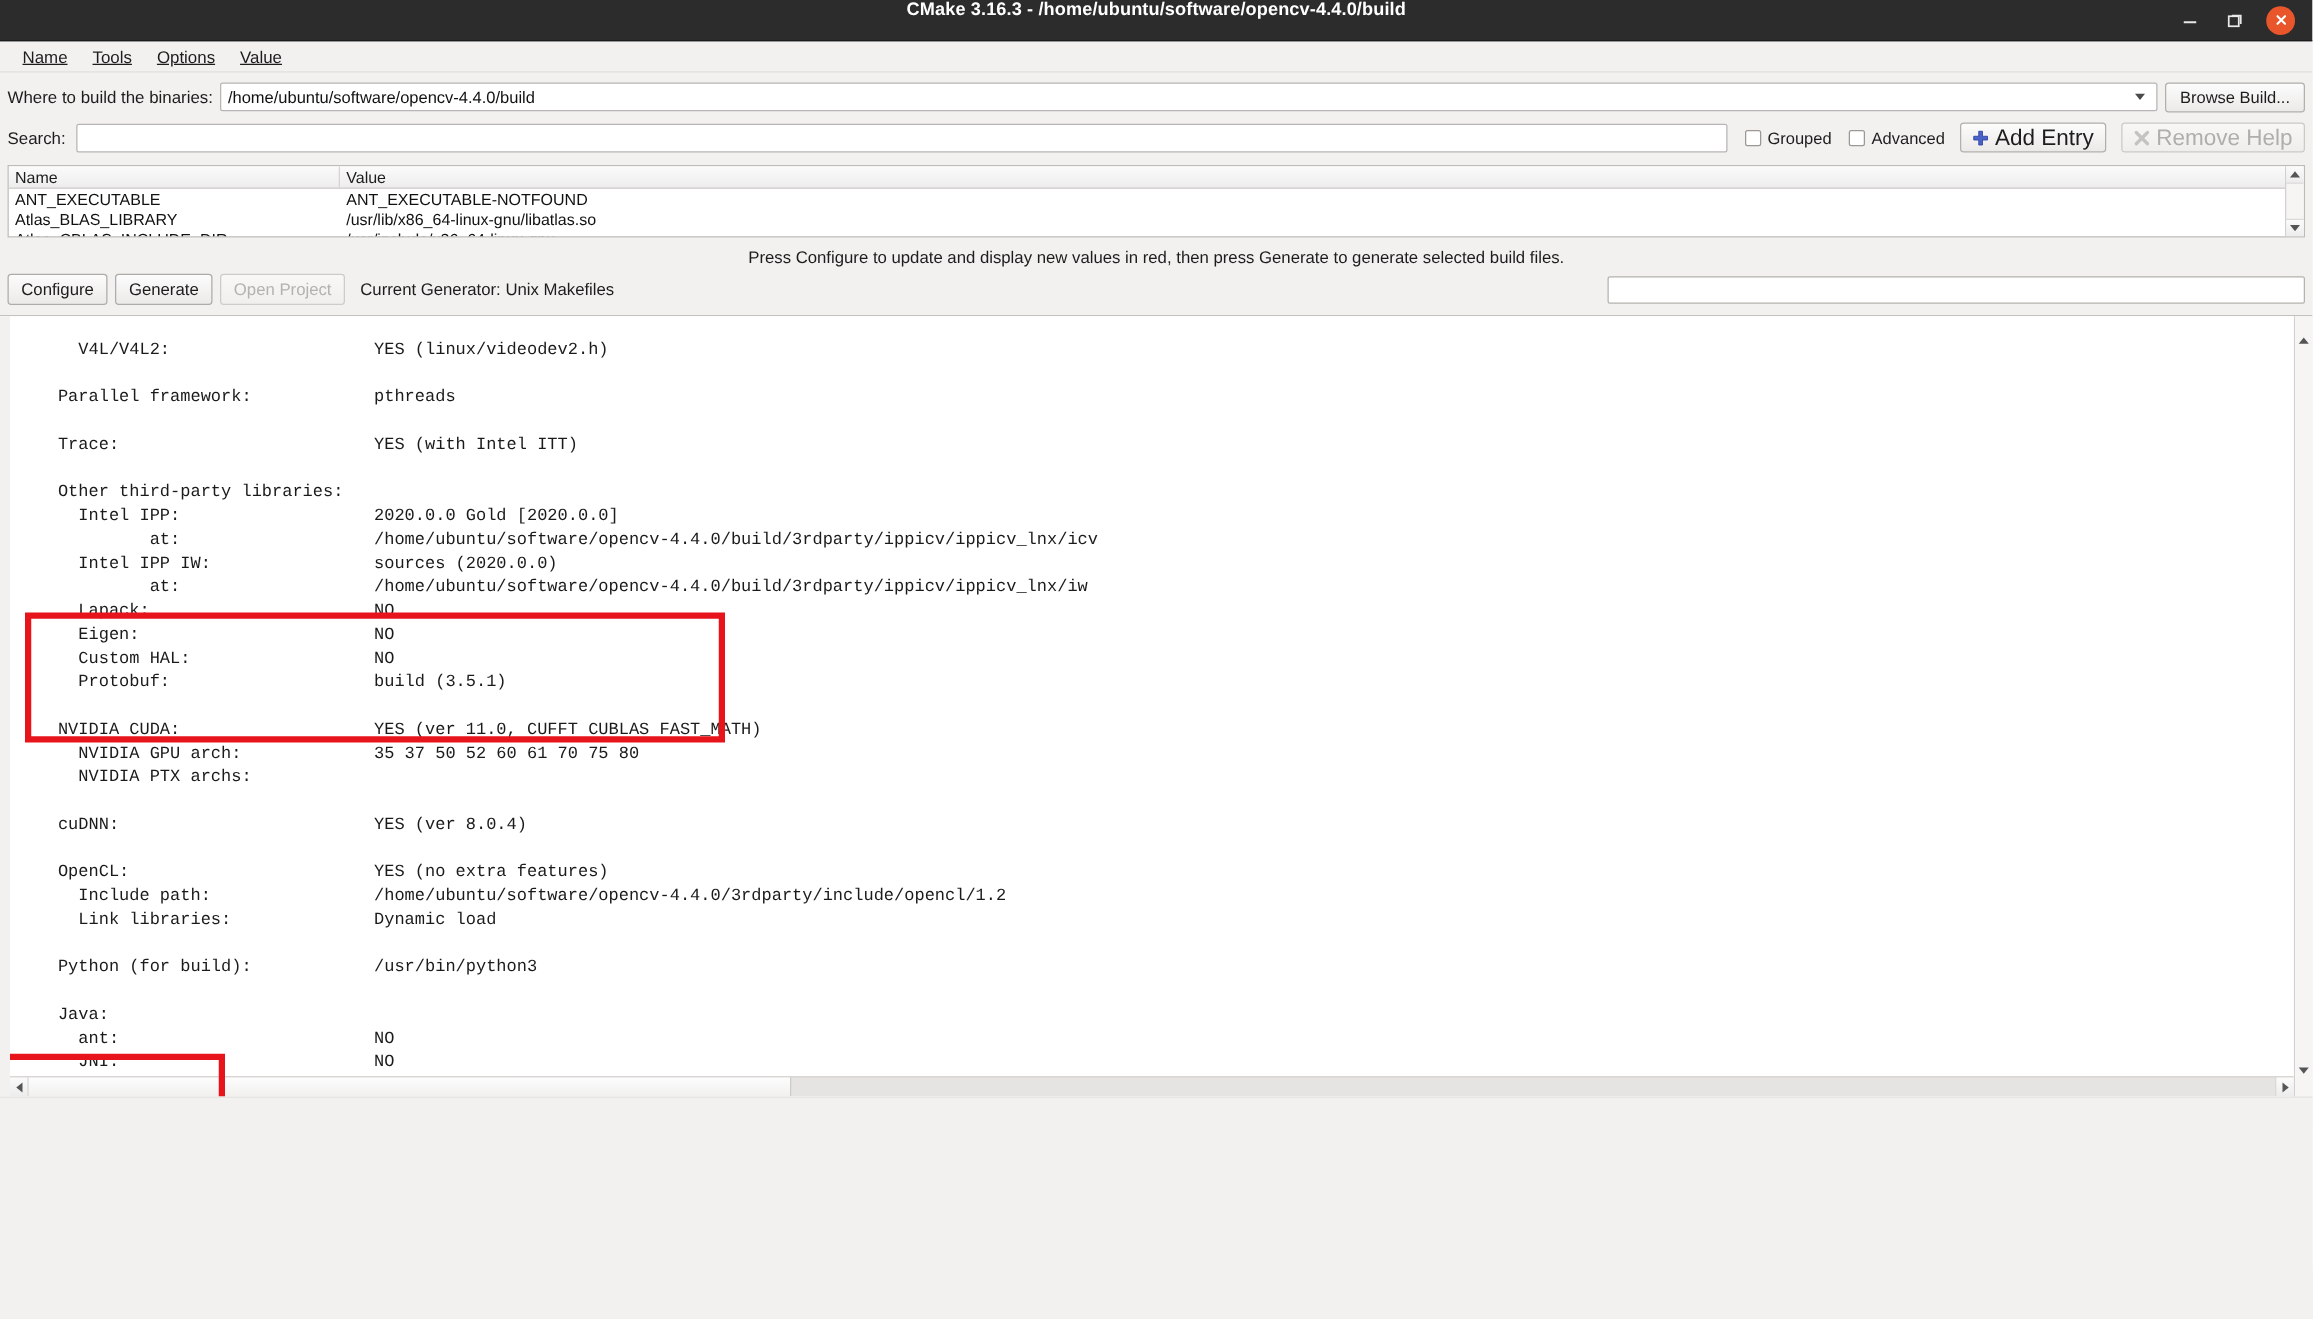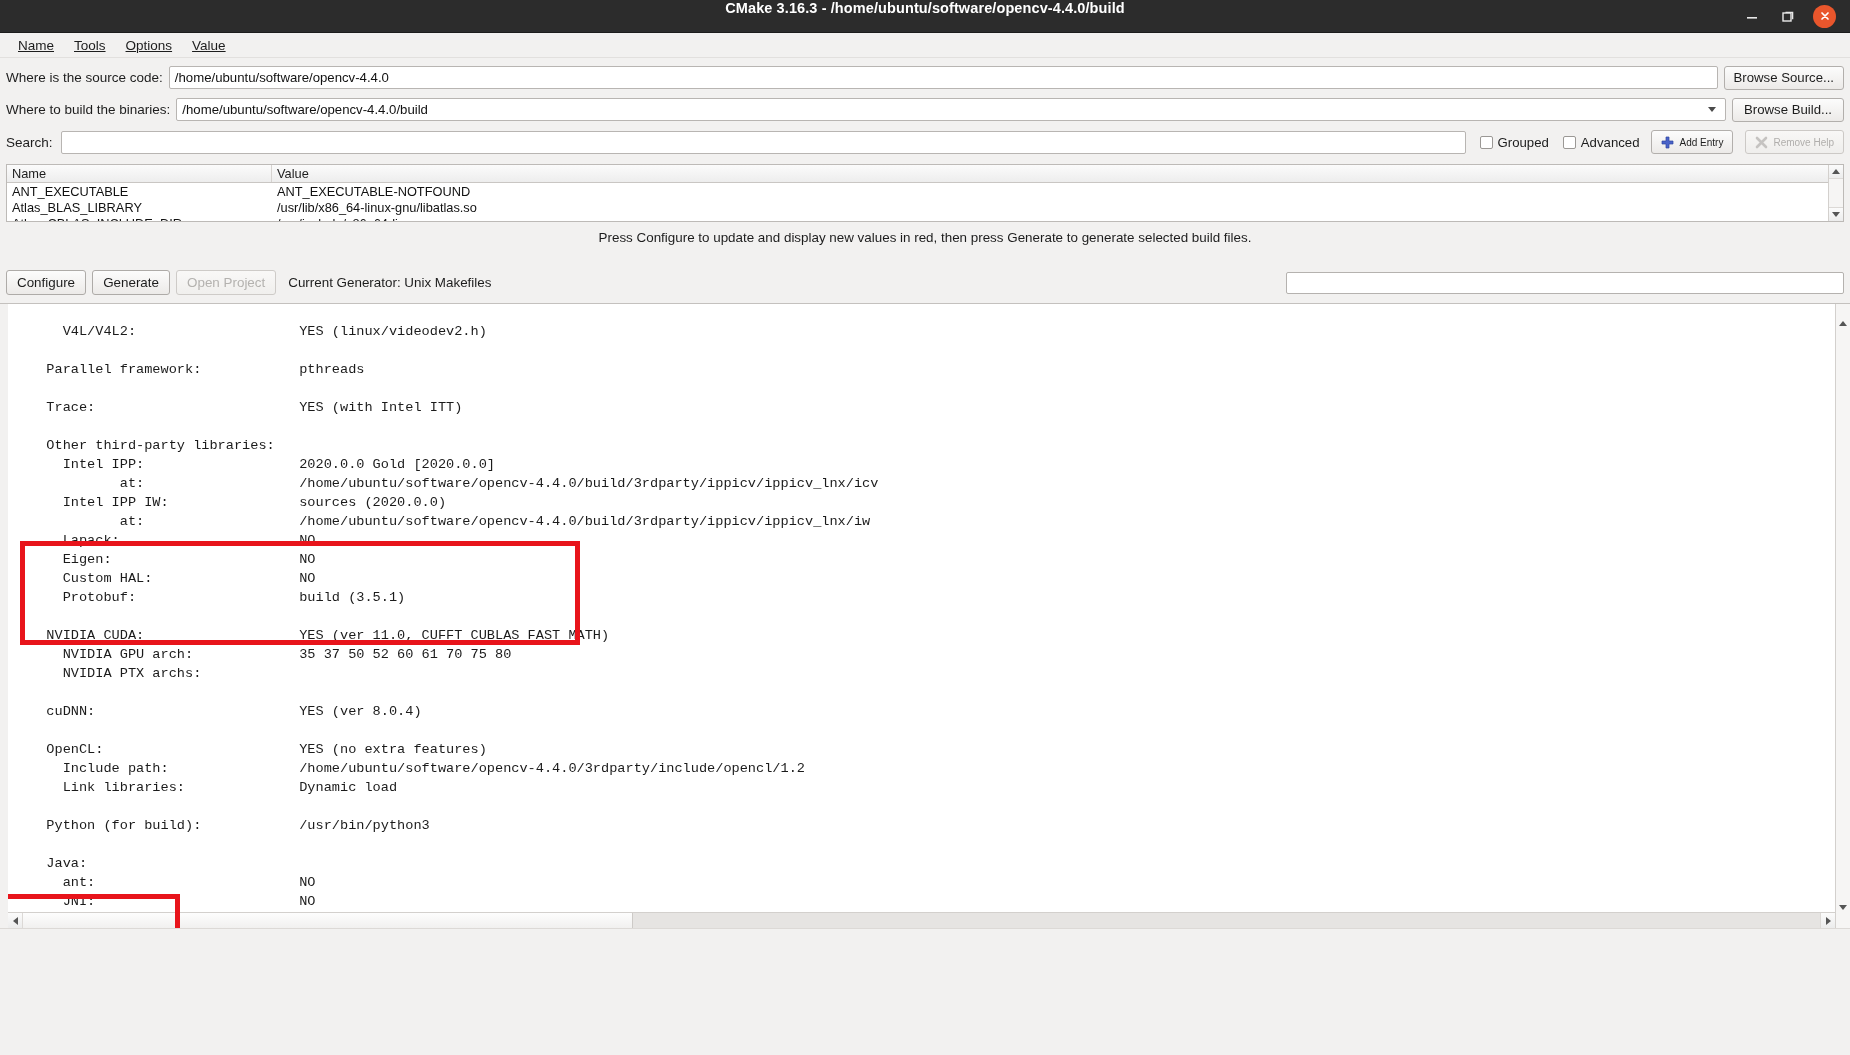--- a/index.html
+++ b/index.html
@@ -154,21 +154,21 @@
     border-radius: 2px;
     flex: none;
   }
   .entry-btn {
     margin-left: 12px;
     height: 24px;
     padding: 0 9px;
     background: linear-gradient(#fcfcfc, #eceae8);
     border: 1px solid #b2afac;
     border-radius: 3px;
-    font-size: 10px;
+    font-size: 18px;
     color: #1d1d1d;
     display: flex; align-items: center; gap: 5px;
     white-space: nowrap;
   }
   .entry-btn.disabled {
     color: #b0aeac;
     background: linear-gradient(#f8f7f6, #efeeec);
     border-color: #ccc9c6;
   }
   .plus-icon { display:block; }
@@ -231,21 +231,20 @@
     text-align: center;
     font-size: 13.4px;
     color: #1d1d1d;
     padding: 8px 0 6px 0;
   }
   #btnrow {
     display: flex;
     align-items: center;
     padding: 0 6px 8px 6px;
     gap: 6px;
-    margin-top: 19px;
   }
   .act-btn {
     height: 25px;
     min-width: 78px;
     padding: 0 10px;
     background: linear-gradient(#fcfcfc, #eceae8);
     border: 1px solid #aeaba8;
     border-radius: 3px;
     font-size: 13.4px;
     color: #1d1d1d;
@@ -379,27 +378,20 @@
 
 <div id="menubar">
   <div class="menu-item"><u>Name</u></div>
   <div class="menu-item"><u>Tools</u></div>
   <div class="menu-item"><u>Options</u></div>
   <div class="menu-item"><u>Value</u></div>
 </div>
 
 <div id="paths">
 
-  <div class="path-row">
-    <div class="path-label">Where is the source code:</div>
-    <div class="path-input">
-      <span>/home/ubuntu/software/opencv-4.4.0</span>
-    </div>
-    <div class="browse-btn">Browse Source...</div>
-  </div>
 
   <div class="path-row">
     <div class="path-label">Where to build the binaries:</div>
     <div class="path-input">
       <span>/home/ubuntu/software/opencv-4.4.0/build</span>
       <span class="combo-arrow">
           <span class="caret-down"></span>
         </span>
     </div>
     <div class="browse-btn">Browse Build...</div>

